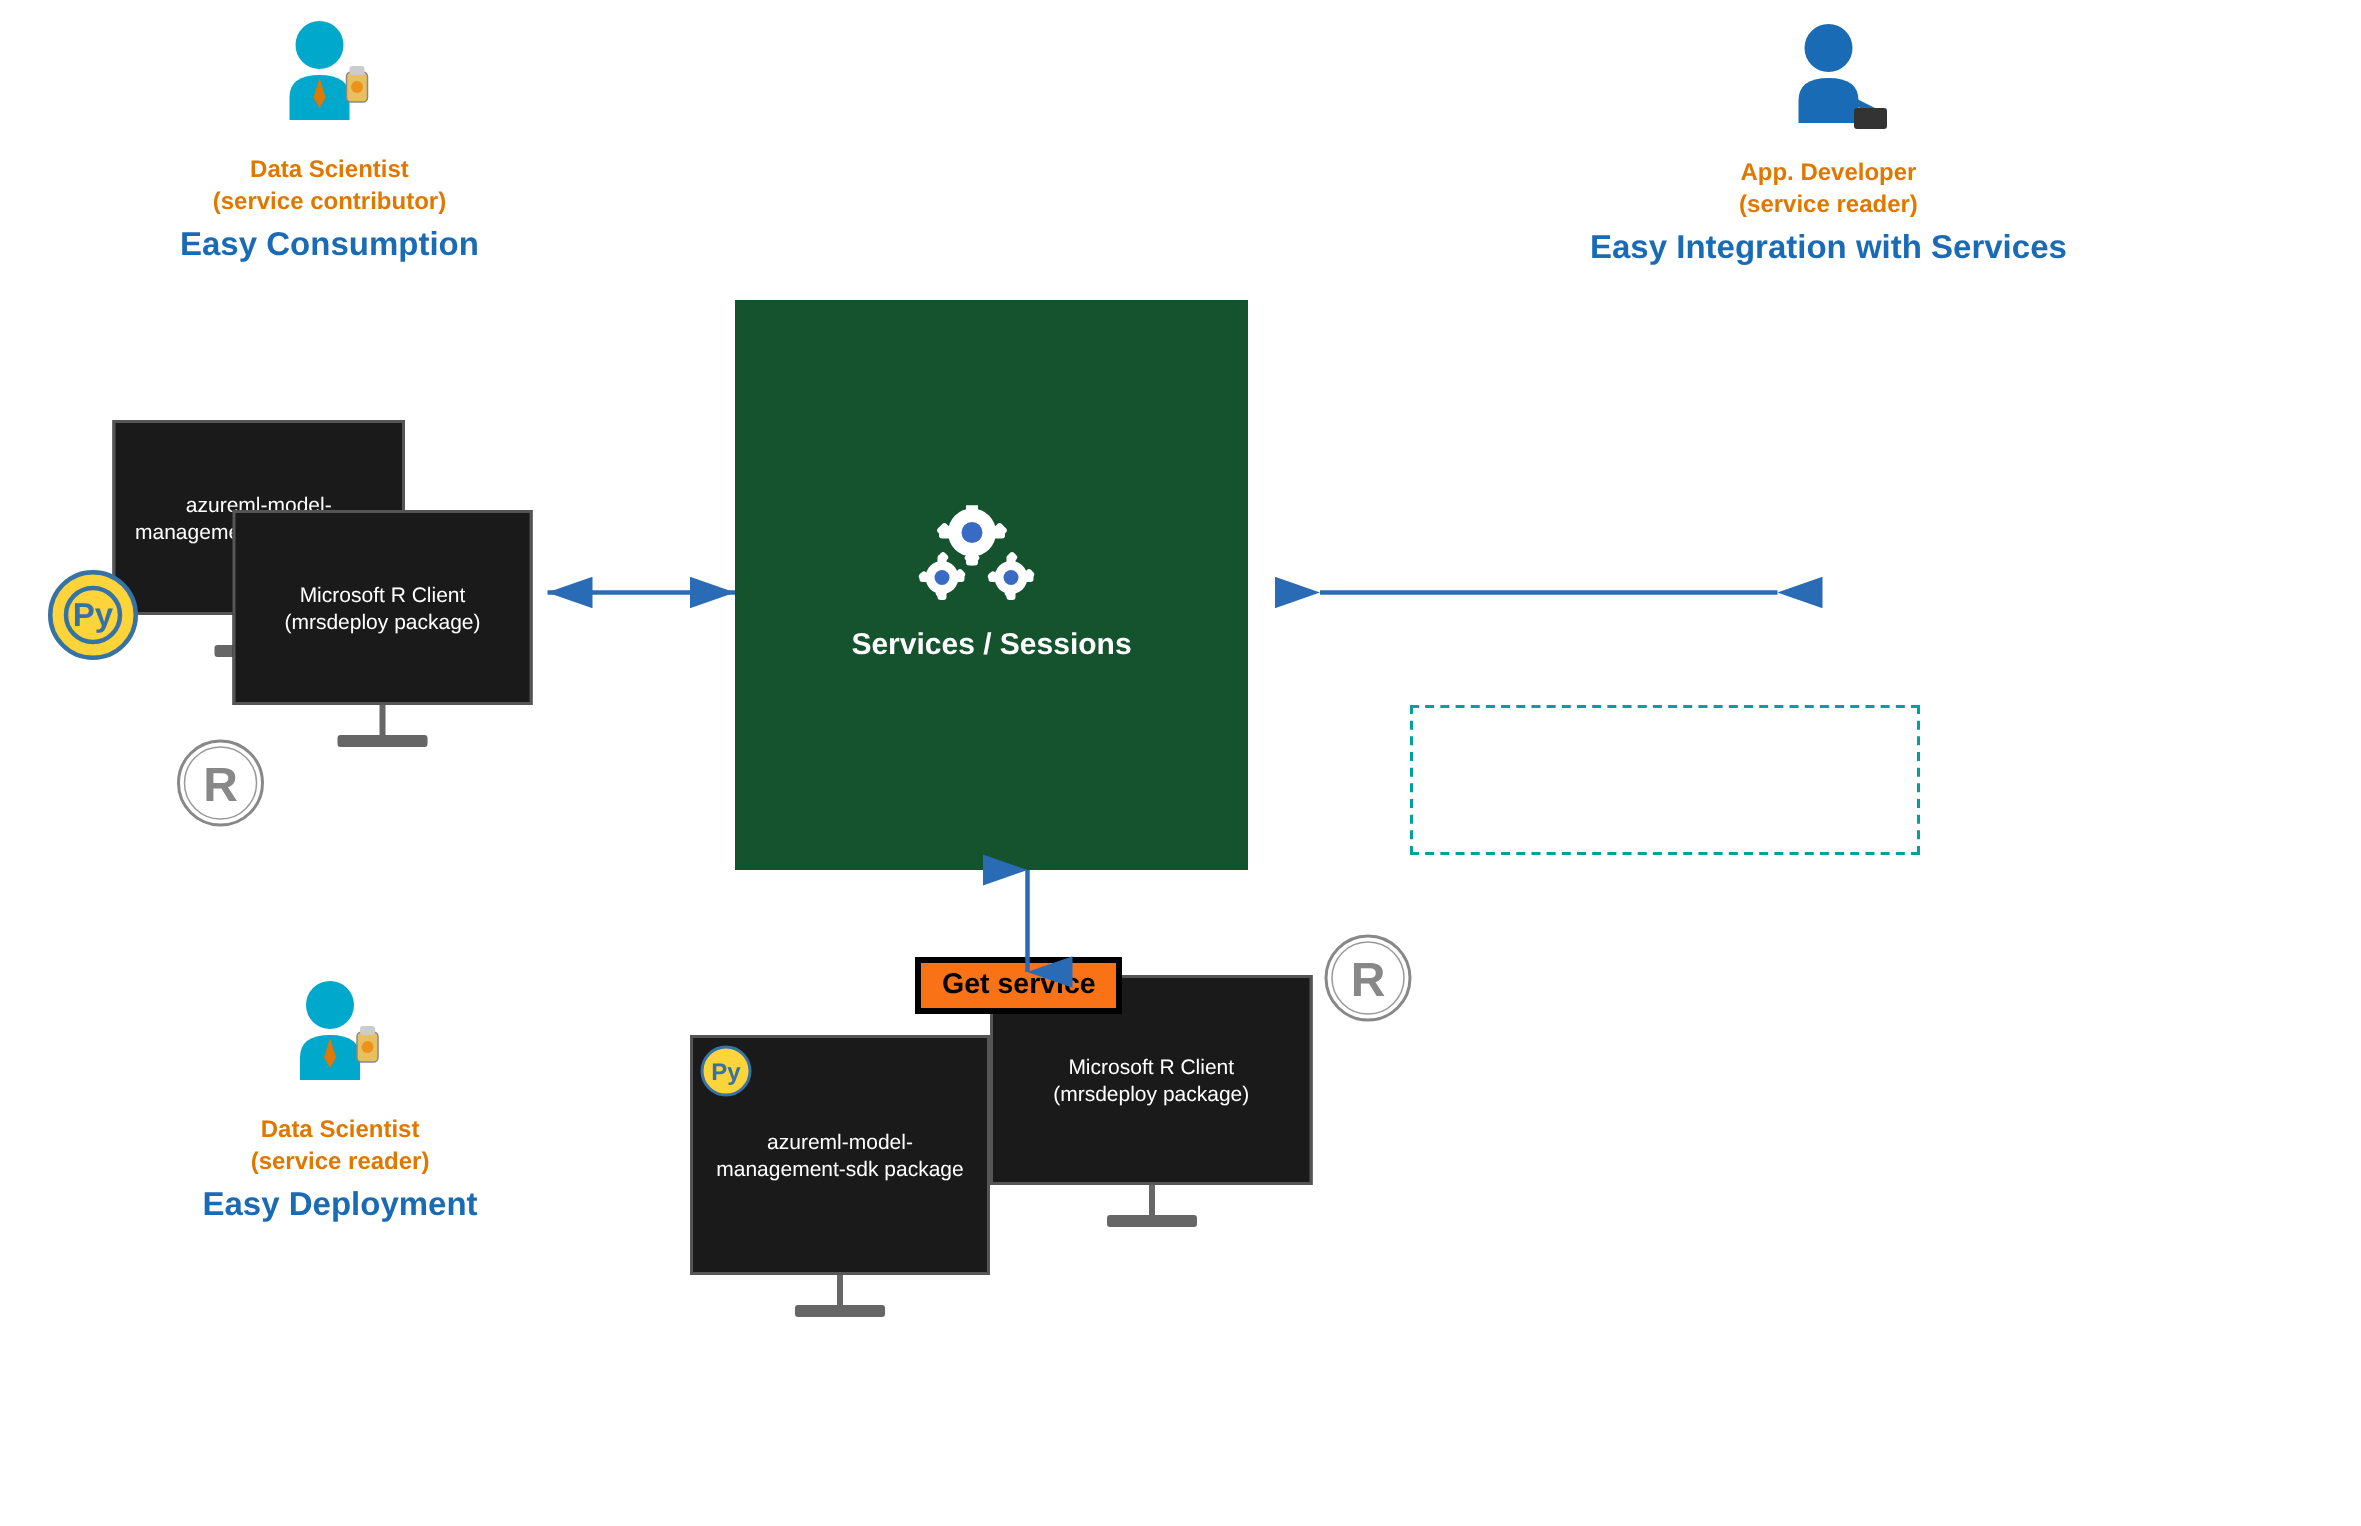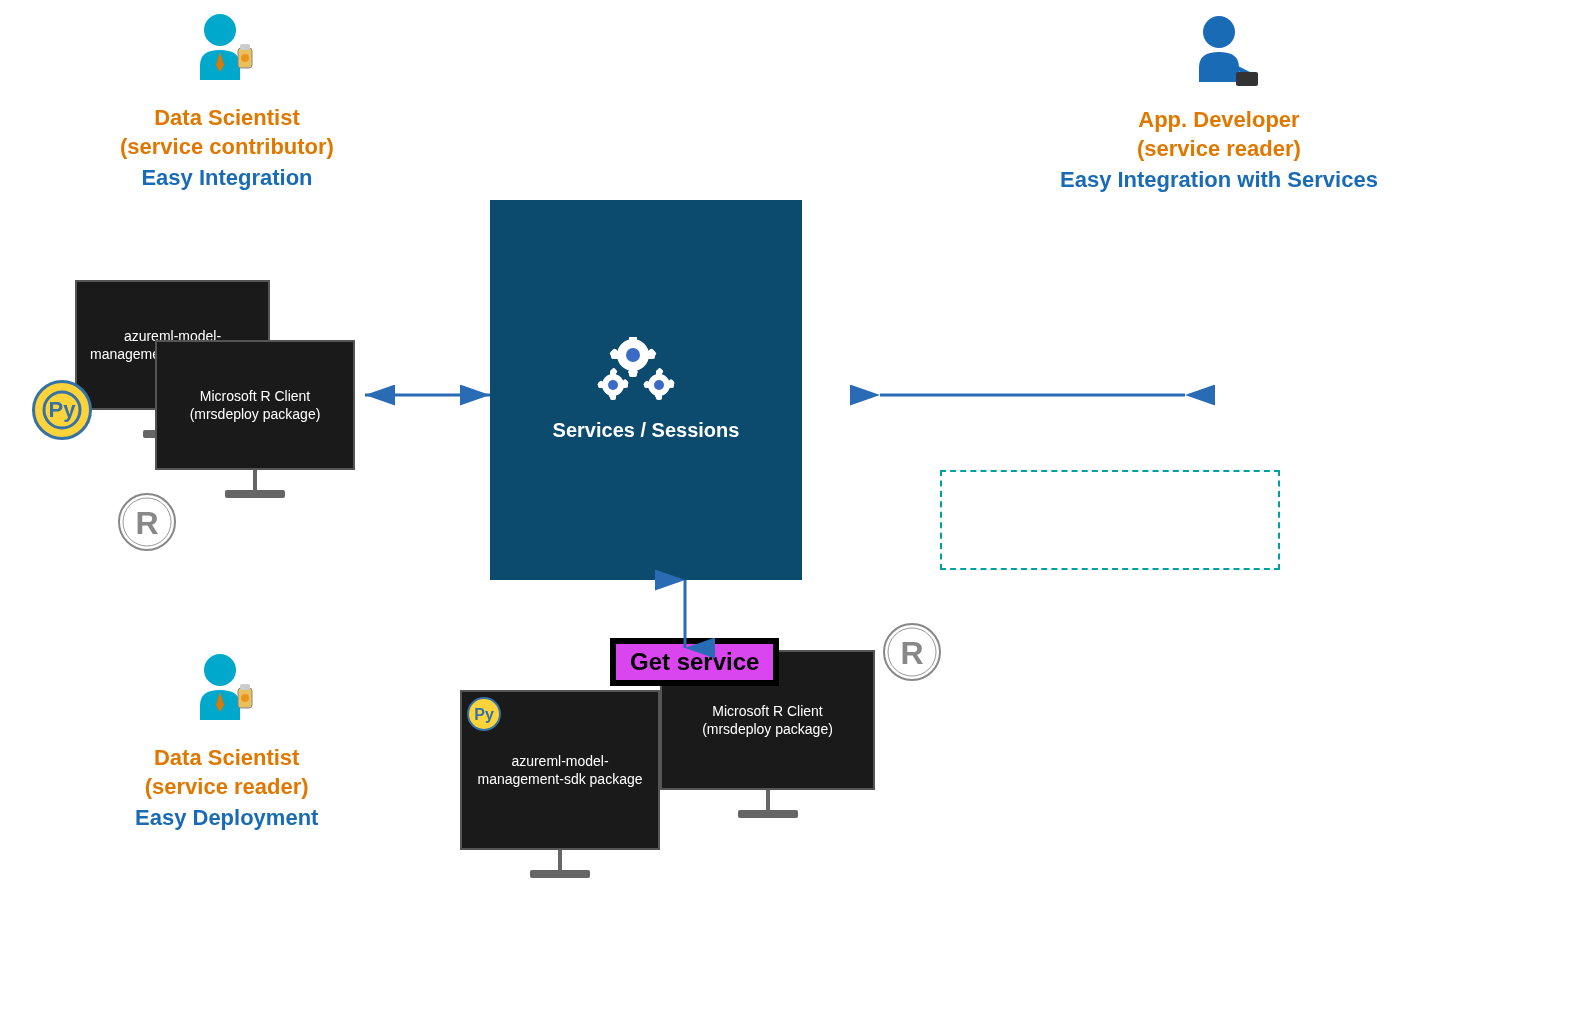--- a/index.html
+++ b/index.html
@@ -14,23 +14,23 @@
     .diagram {
       position: relative;
       width: 1574px;
       height: 1017px;
     }
     
     .mls-box {
       position: absolute;
       left: 490px;
       top: 200px;
-      width: 312px;
+      width: 342px;
       height: 380px;
-      background: #0c4a6e;
+      background: #14532d;
       display: flex;
       flex-direction: column;
       align-items: center;
       justify-content: center;
       color: white;
     }
     .mls-services {
       font-size: 20px;
       font-weight: bold;
       text-align: center;
@@ -47,21 +47,21 @@
     
     .person-container {
       position: absolute;
       display: flex;
       flex-direction: column;
       align-items: center;
       text-align: center;
     }
     .person-label-orange {
       color: #e07800;
-      font-size: 22px;
+      font-size: 16px;
       font-weight: bold;
       line-height: 1.3;
       margin-top: 4px;
     }
     .person-label-blue {
       color: #1a6bb5;
       font-size: 22px;
       font-weight: 600;
       margin-top: 4px;
     }
@@ -136,24 +136,24 @@
 
     
     .dashed-box {
       position: absolute;
       border: 2px dashed #00a0a0;
     }
 
     
     .get-service-label {
       position: absolute;
-      background: #d946ef;
-      border: 6px solid #000000;
+      background: #f97316;
+      border: 4px solid #000000;
       padding: 4px 14px;
-      font-size: 24px;
+      font-size: 19px;
       font-weight: bold;
       color: black;
     }
   </style>
 </head>
 <body>
 
 <div class="diagram">
 
   <div class="mls-box">
@@ -210,21 +210,21 @@
 
       <path d="M18 55 Q18 40 38 40 Q58 40 58 55 L58 70 L18 70 Z" fill="#00a8cc"></path>
 
       <path d="M38 42 L34 55 L38 62 L42 55 Z" fill="#e07800"></path>
 
       <rect x="56" y="38" width="14" height="20" rx="3" fill="#e8c060" stroke="#888" stroke-width="1"></rect>
       <rect x="58" y="34" width="10" height="6" rx="2" fill="#ccc"></rect>
       <circle cx="63" cy="48" r="4" fill="#f08000" opacity="0.7"></circle>
     </svg>
     <div class="person-label-orange">Data Scientist<br>(service contributor)</div>
-    <div class="person-label-blue">Easy Integration</div>
+    <div class="person-label-blue">Easy Consumption</div>
   </div>
 
   <div class="person-container" style="left:1060px; top:12px;">
     <svg width="90" height="90" viewBox="0 0 90 90">
 
       <circle cx="45" cy="20" r="16" fill="#1a6bb5"></circle>
 
       <path d="M25 55 Q25 40 45 40 Q65 40 65 55 L65 70 L25 70 Z" fill="#1a6bb5"></path>
 
       <path d="M60 52 L80 62 L78 66 L58 56 Z" fill="#1a6bb5"></path>

